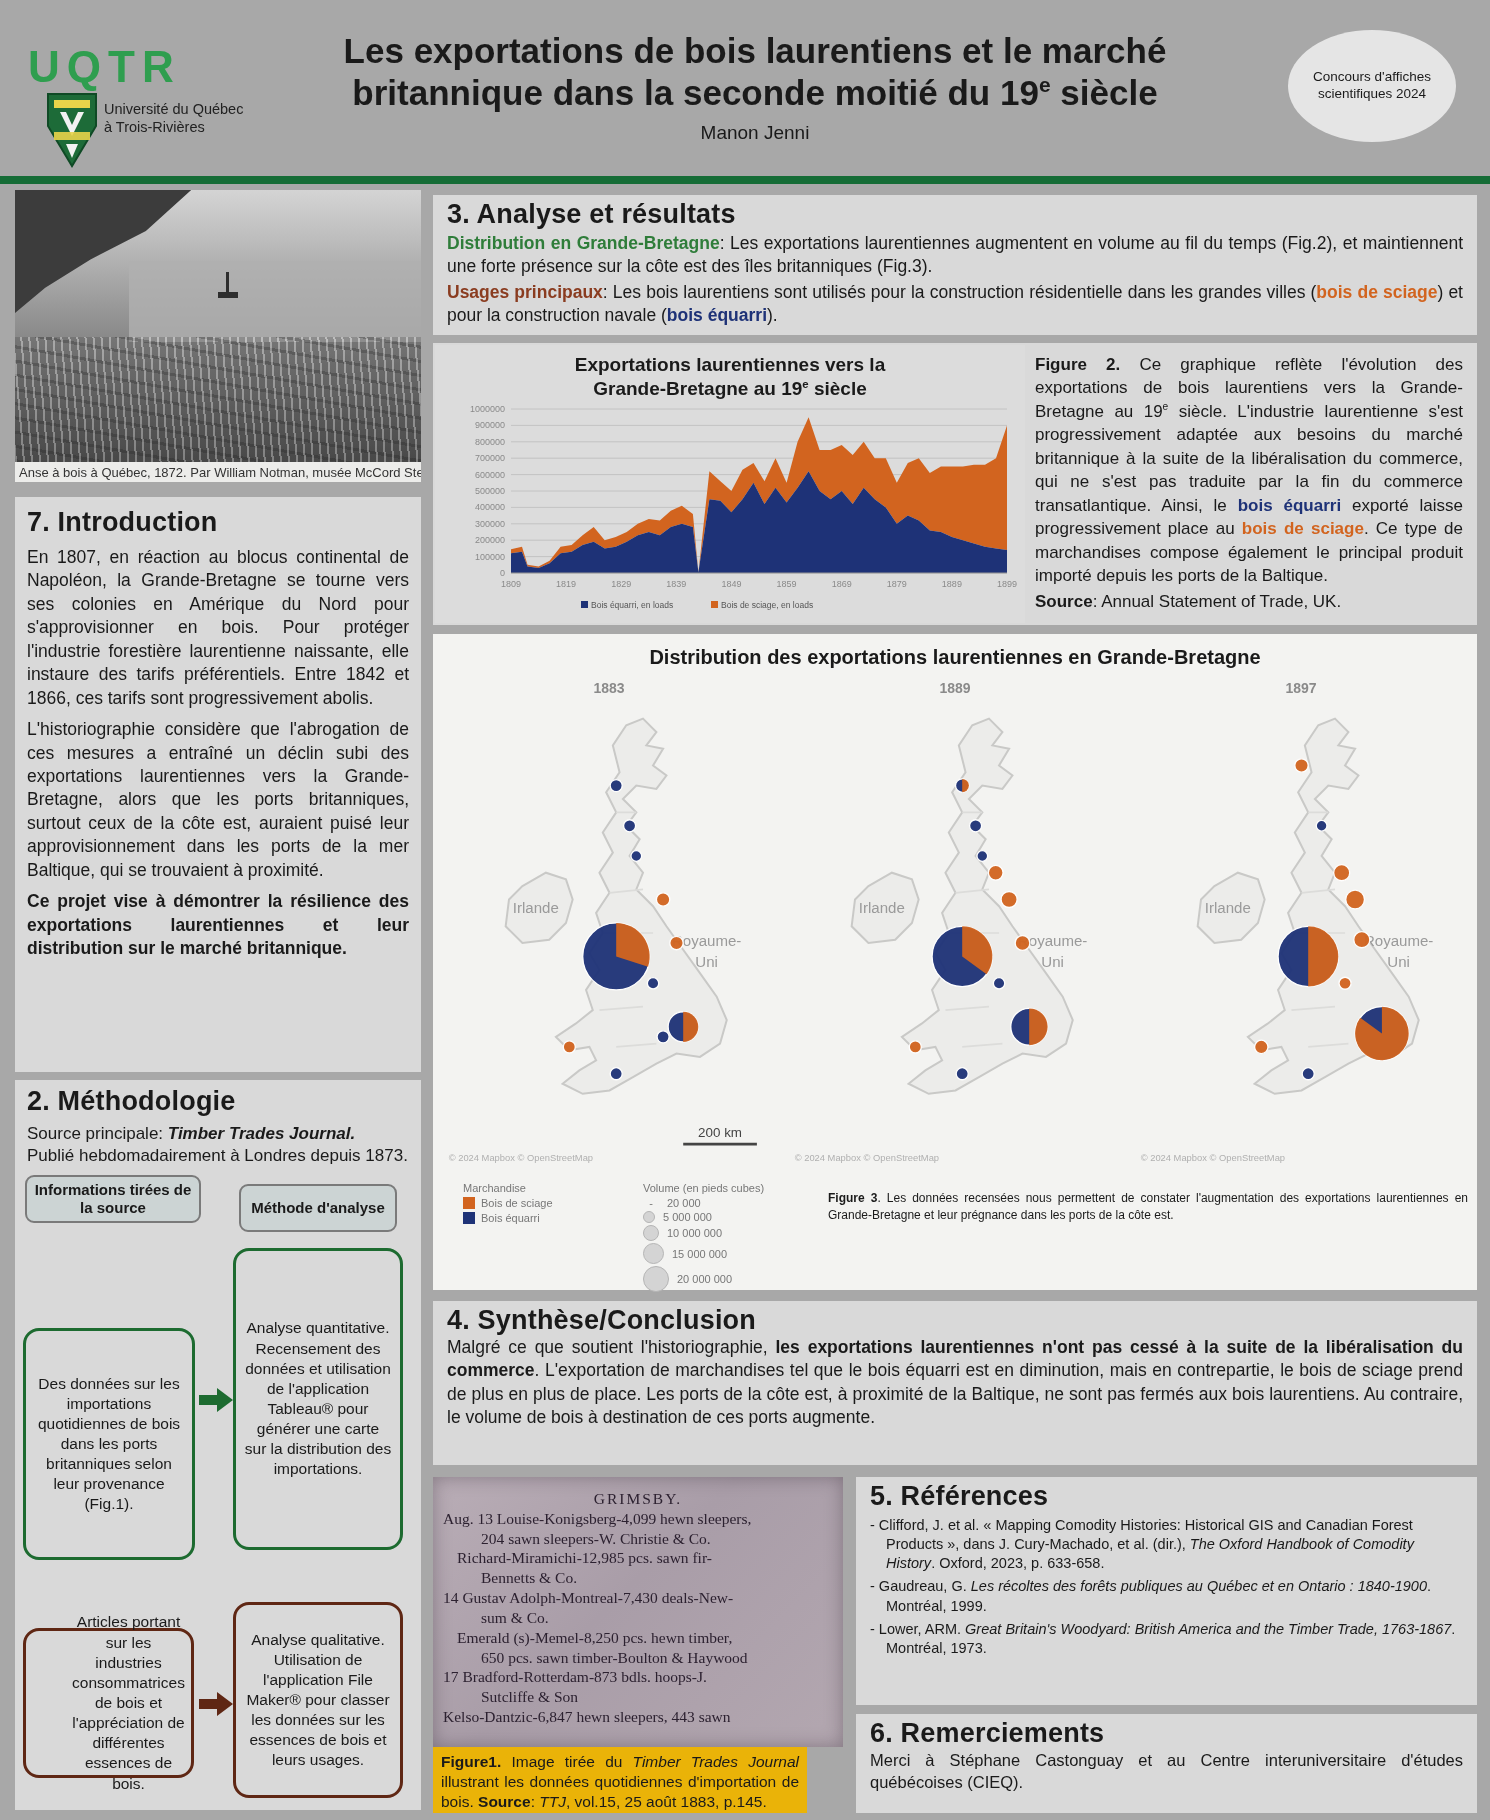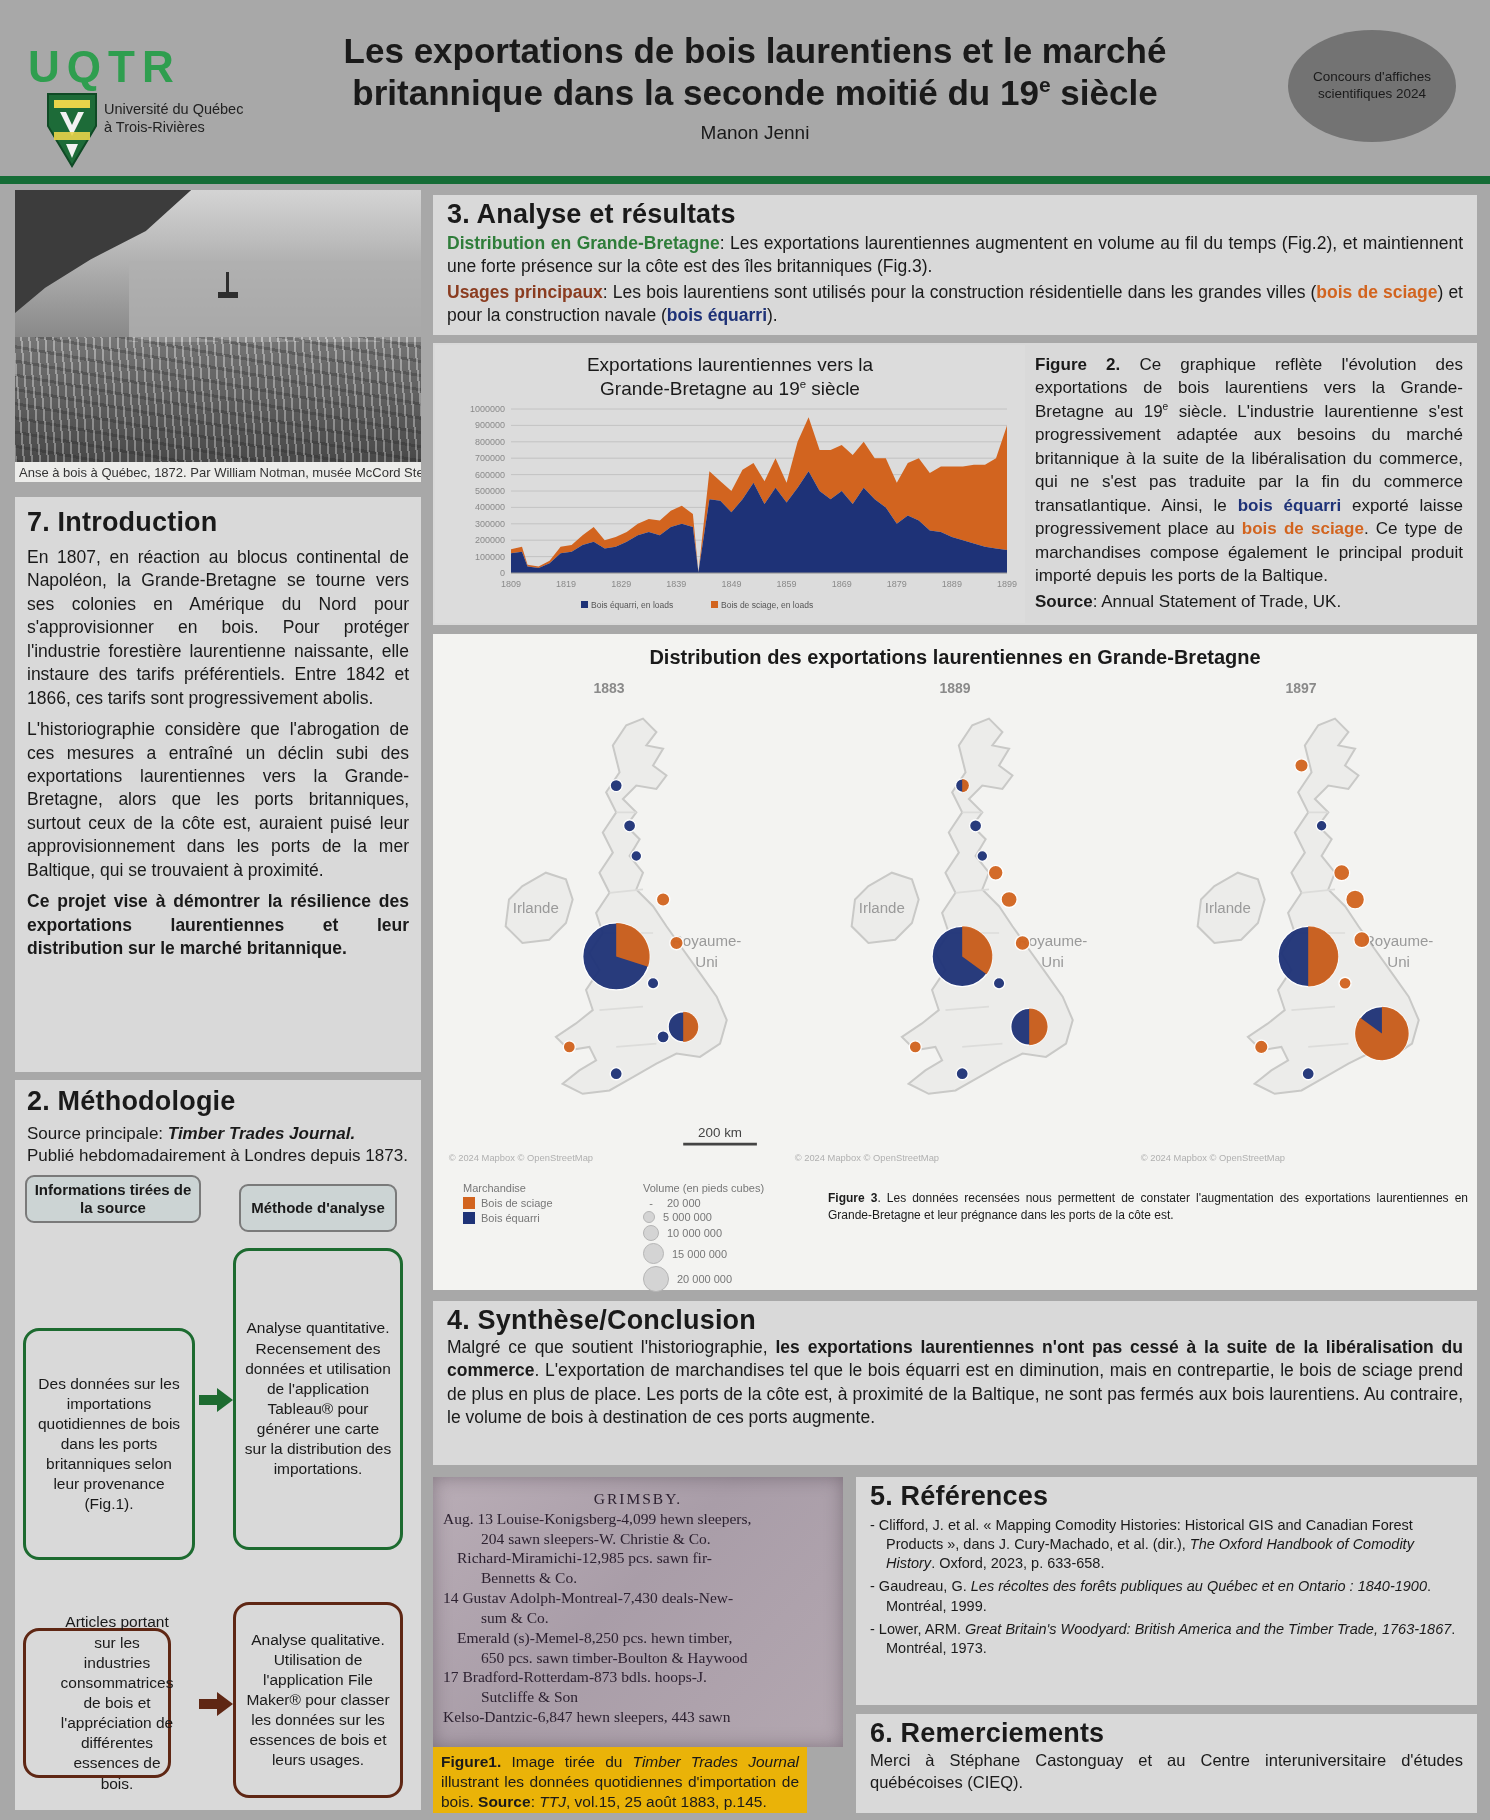--- a/index.html
+++ b/index.html
@@ -10,21 +10,21 @@
   .white-panel{position:absolute;background:#f3f3f1;box-sizing:border-box;}
   .sec-h{font-weight:bold;font-size:27px;letter-spacing:.2px;}
   .body-t{font-size:17.5px;line-height:1.34;text-align:justify;}
   sup{font-size:60%;}
   
   #title-block{left:240px;top:30px;width:1030px;text-align:center;}
   .title-line{font-size:35px;font-weight:bold;line-height:1.2;}
   #author{font-size:19px;margin-top:8px;}
   #wordmark{left:28px;top:42px;font-size:44px;font-weight:bold;color:#2f9e4f;letter-spacing:7px;}
   #inst{left:104px;top:100px;font-size:14.5px;line-height:1.25;color:#222;}
-  #badge{left:1288px;top:30px;width:168px;height:112px;background:#737373;border-radius:50%;
+  #badge{left:1288px;top:30px;width:168px;height:112px;background:#e5e5e5;border-radius:50%;
          display:flex;align-items:center;justify-content:center;text-align:center;
          font-size:13.5px;line-height:1.25;padding:6px;box-sizing:border-box;}
   #green-rule{left:0;top:176px;width:1490px;height:8px;background:#156c36;}
   
   #photo{left:15px;top:190px;width:406px;height:272px;background:
      linear-gradient(180deg,#d4d4d4 0%,#bdbdbd 18%,#9a9a9a 42%,#787878 66%,#4c4c4c 100%);overflow:hidden;}
   .ph-head{position:absolute;left:0;top:0;width:62%;height:58%;background:#3c3c3c;
      clip-path:polygon(0 0,70% 0,52% 26%,30% 44%,12% 62%,0 78%);}
   .ph-water{position:absolute;left:28%;top:26%;width:72%;height:30%;background:#b0b0b0;opacity:.8;}
   .ph-logs{position:absolute;left:0;bottom:0;width:100%;height:46%;
@@ -46,21 +46,21 @@
   .flow-box{position:absolute;background:#d9d9d9;border-radius:16px;font-size:15.5px;line-height:1.3;
      text-align:center;display:flex;align-items:center;justify-content:center;padding:8px;box-sizing:border-box;}
   .green-b{border:3.5px solid #1d6b30;}
   .brown-b{border:3.5px solid #5f2714;}
   .flow-arrow{position:absolute;width:34px;height:24px;}
   
   #sec3-panel{left:433px;top:195px;width:1044px;height:140px;padding:4px 14px;}
   #sec3-panel .body-t{margin-top:2px;}
   #fig2-panel{left:433px;top:343px;width:1044px;height:282px;}
   #chart-box{position:absolute;left:2px;top:2px;width:590px;height:278px;background:#dcdcdc;}
-  #chart-title{text-align:center;font-weight:normal;font-size:19px;line-height:1.25;padding-top:8px;}
+  #chart-title{text-align:center;font-weight:bold;font-size:19px;line-height:1.25;padding-top:8px;}
   #fig2-caption{position:absolute;left:602px;top:10px;width:428px;font-size:17px;line-height:1.38;text-align:justify;}
   #fig2-source{margin-top:2px;}
   
   #maps-panel{left:433px;top:634px;width:1044px;height:656px;}
   #maps-title{text-align:center;font-weight:bold;font-size:20px;padding-top:12px;}
   .map-col{position:absolute;top:46px;width:340px;text-align:center;}
   .map-year{font-size:14px;color:#8a8a8a;font-weight:bold;}
   .map-svg{width:335px;height:470px;display:block;margin:2px auto 0 auto;}
   #maps-legend{position:absolute;left:30px;top:548px;width:330px;font-size:11px;color:#777;}
   .leg-title{font-weight:normal;margin-bottom:3px;}
@@ -140,21 +140,21 @@
     <div class="flow-hdr" style="left:10px;top:95px;width:176px;height:48px;">Informations tirées de la source</div>
     <div class="flow-hdr" style="left:224px;top:104px;width:158px;height:48px;">Méthode d'analyse</div>
 
     <div class="flow-box green-b" style="left:218px;top:168px;width:170px;height:302px;">Analyse quantitative. Recensement des données et utilisation de l'application Tableau® pour générer une carte sur la distribution des importations.</div>
     <div class="flow-box green-b" style="left:8px;top:208px;width:172px;height:232px;margin-top:40px;">Des données sur les importations quotidiennes de bois dans les ports britanniques selon leur provenance (Fig.1).</div>
     <svg class="flow-arrow" style="left:184px;top:308px;" viewBox="0 0 34 24">
       <polygon points="0,7 18,7 18,0 34,12 18,24 18,17 0,17" fill="#1d6b30"></polygon>
     </svg>
 
     <div class="flow-box brown-b" style="left:218px;top:522px;width:170px;height:196px;">Analyse qualitative. Utilisation de l'application File Maker® pour classer les données sur les essences de bois et leurs usages.</div>
-    <div class="flow-box brown-b" style="left:8px;top:548px;width:148px;height:150px;padding-left:48px;">Articles portant sur les industries consommatrices de bois et l'appréciation de différentes essences de bois.</div>
+    <div class="flow-box brown-b" style="left:8px;top:548px;width:171px;height:150px;padding-left:48px;">Articles portant sur les industries consommatrices de bois et l'appréciation de différentes essences de bois.</div>
     <svg class="flow-arrow" style="left:184px;top:612px;" viewBox="0 0 34 24">
       <polygon points="0,7 18,7 18,0 34,12 18,24 18,17 0,17" fill="#5f2714"></polygon>
     </svg>
   </div>
 
   <div class="panel" id="sec3-panel">
     <div class="sec-h">3. Analyse et résultats</div>
     <div class="body-t"><span style="font-weight: bold; color: rgb(47, 125, 58);">Distribution en Grande-Bretagne</span><span>: Les exportations laurentiennes augmentent en volume au fil du temps (Fig.2), et maintiennent une forte présence sur la côte est des îles britanniques (Fig.3).</span></div>
     <div class="body-t"><span style="font-weight: bold; color: rgb(138, 60, 32);">Usages principaux</span><span>: Les bois laurentiens sont utilisés pour la construction résidentielle dans les grandes villes (</span><span style="font-weight: bold; color: rgb(210, 100, 31);">bois de sciage</span><span>) et pour la construction navale (</span><span style="font-weight: bold; color: rgb(30, 50, 119);">bois équarri</span><span>).</span></div>
   </div>

